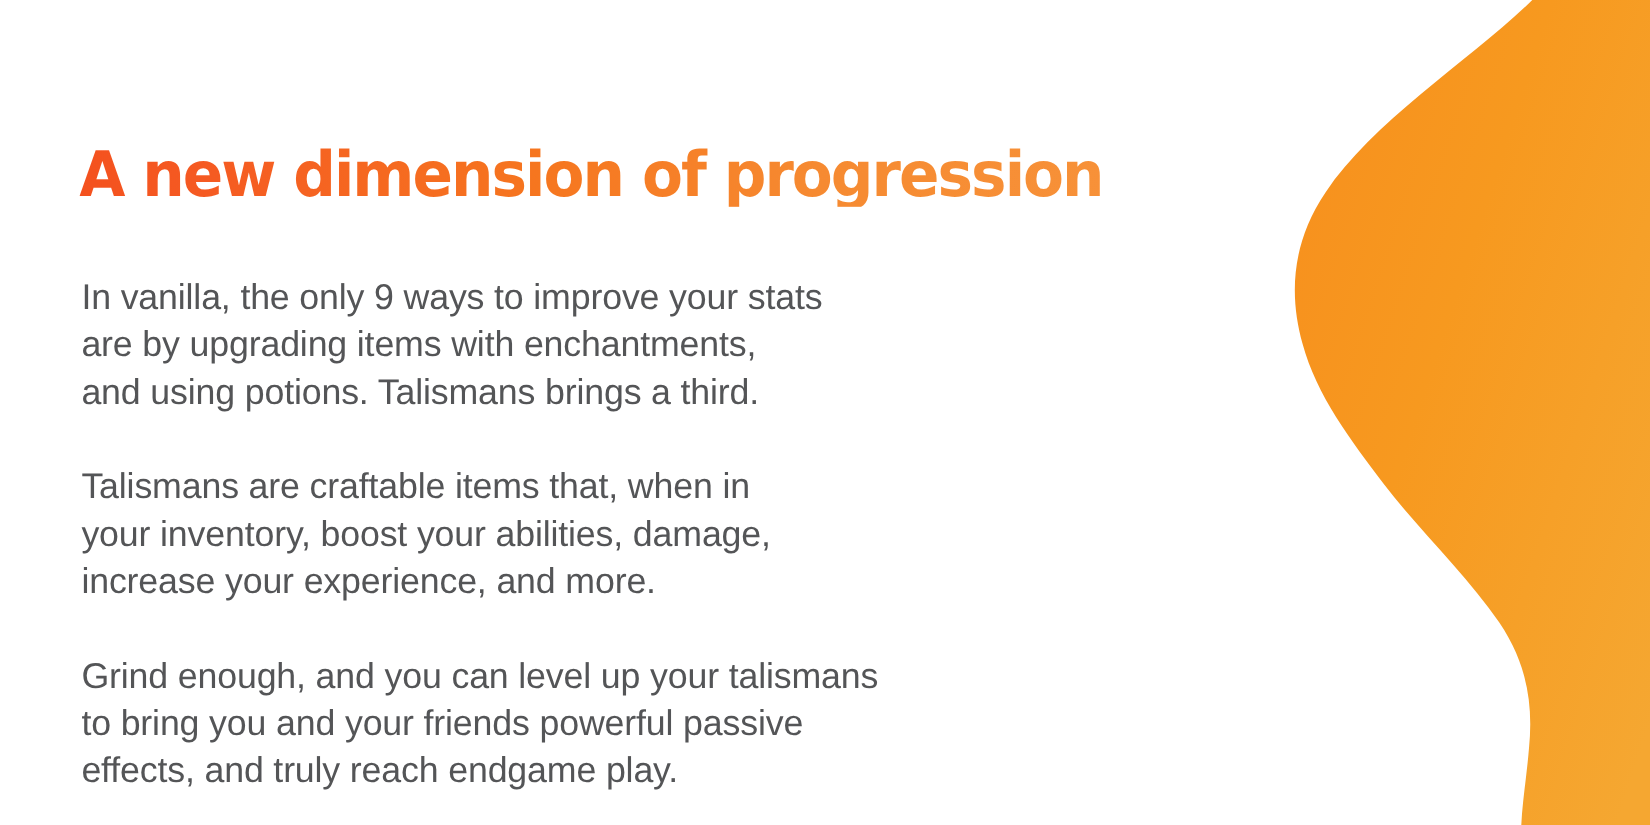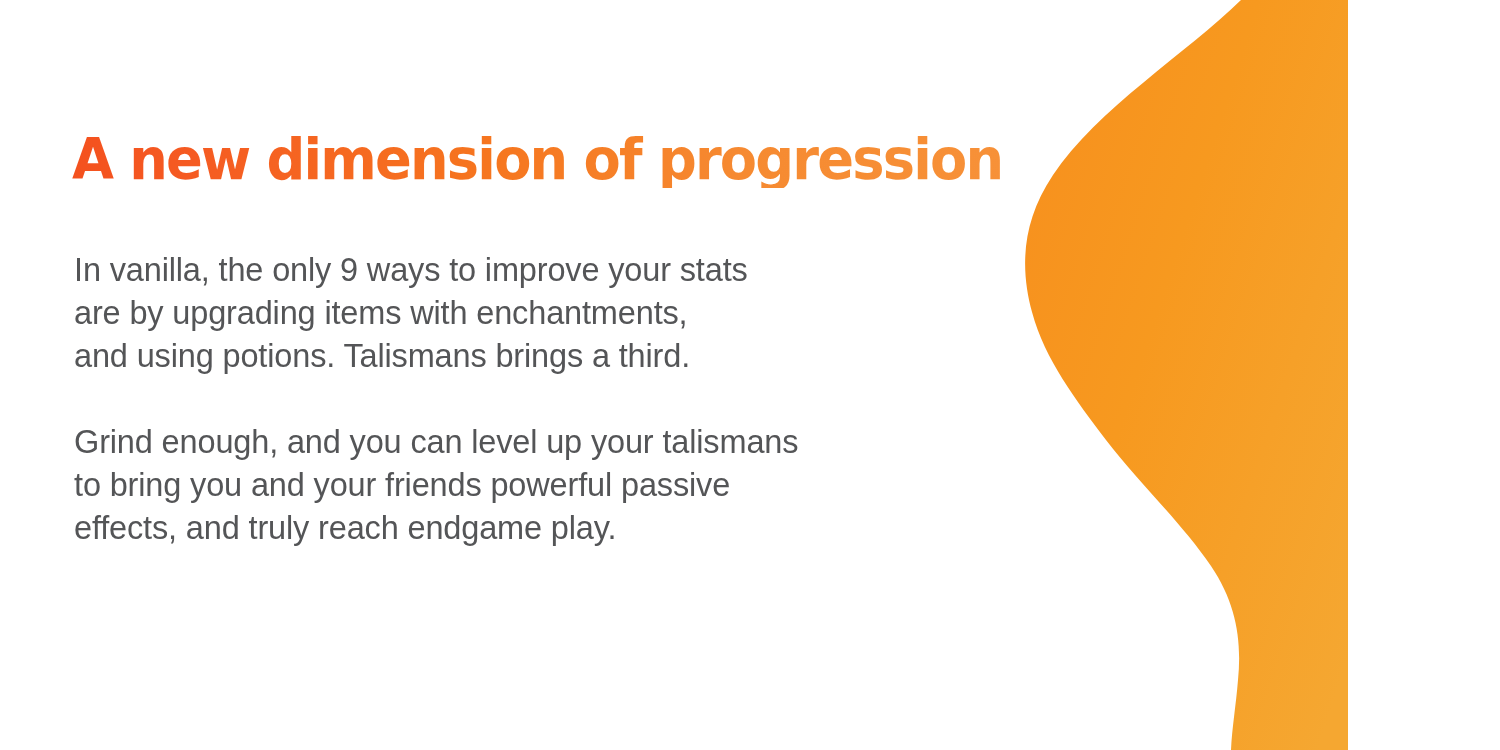--- a/index.html
+++ b/index.html
@@ -10,21 +10,21 @@
   body {
     width: 1500px;
     height: 750px;
     background: #ffffff;
     font-family: "Liberation Sans", sans-serif;
     overflow: hidden;
   }
 
   #slide {
     position: relative;
-    width: 1348px;
+    width: 1500px;
     height: 750px;
     background: #ffffff;
     overflow: hidden;
   }
 
   
   #decor-shape {
     position: absolute;
     top: 0;
     right: 0;
@@ -113,19 +113,22 @@
   </div>
 
   <div id="content">
 
     <h1 id="page-title">A new dimension of progression</h1>
 
     <div id="body-copy">
       <p class="paragraph">In vanilla, the only 9 ways to improve your stats
 are by upgrading items with enchantments,
 and using potions. Talismans brings a third.</p>
+      <p class="paragraph">Talismans are craftable items that, when in
+your inventory, boost your abilities, damage,
+increase your experience, and more.</p>
       <p class="paragraph">Grind enough, and you can level up your talismans
 to bring you and your friends powerful passive
 effects, and truly reach endgame play.</p>
     </div>
 
   </div>
 </div>
 
 </body></html>

